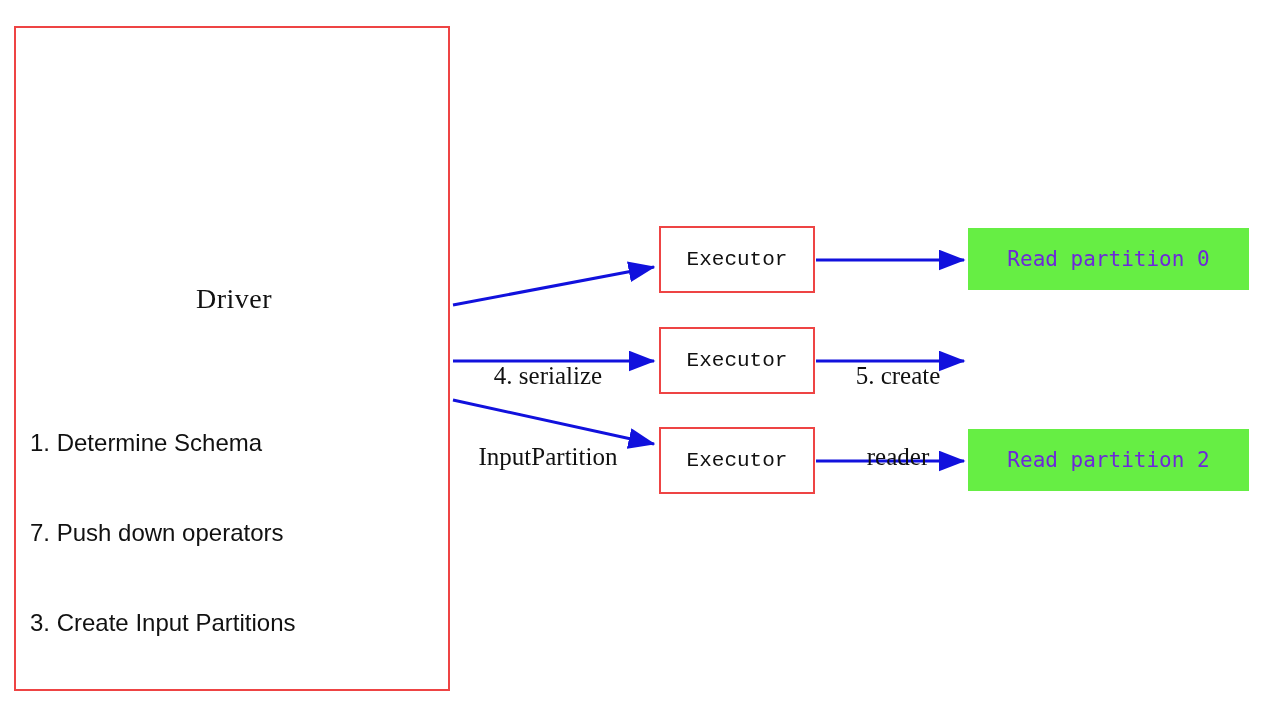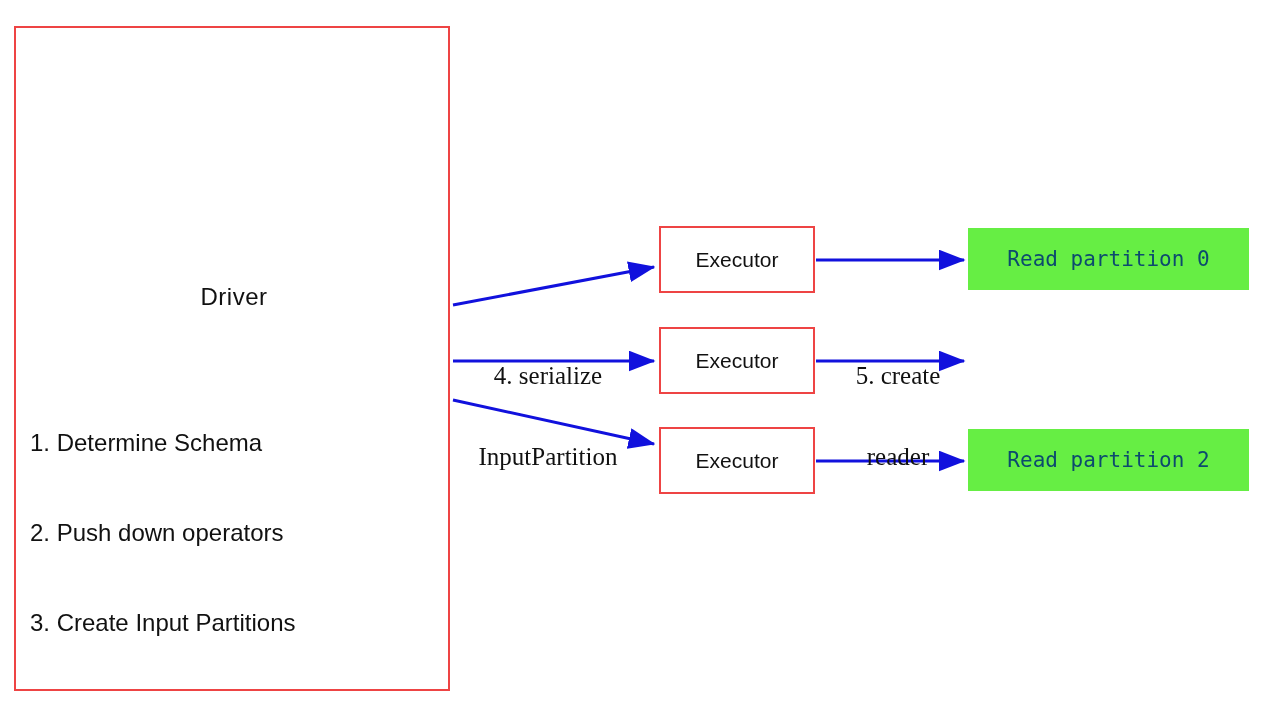--- a/index.html
+++ b/index.html
@@ -27,22 +27,22 @@
     border: 2px solid #ee4444;
     background: #ffffff;
     box-sizing: border-box;
   }
   .driver-title {
     position: absolute;
     left: 0;
     top: 255px;
     width: 436px;
     text-align: center;
-    font-family: Liberation Sans, sans-serif;
-    font-size: 24px;
+    font-family: Liberation Serif, serif;
+    font-size: 28px;
     color: #111111;
     letter-spacing: 0.5px;
     white-space: pre;
   }
   .driver-steps {
     position: absolute;
     left: 14px;
     top: 340px;
     width: 420px;
     font-family: Liberation Sans, sans-serif;
@@ -64,21 +64,21 @@
   }
   .executor-label {
     position: absolute;
     left: 0;
     top: 0;
     width: 100%;
     height: 100%;
     display: flex;
     align-items: center;
     justify-content: center;
-    font-family: Liberation Sans, sans-serif;
+    font-family: Liberation Mono, monospace;
     font-size: 21px;
     color: #111111;
     white-space: pre;
   }
 
   
   .partition-box {
     position: absolute;
     left: 968px;
     width: 281px;
@@ -90,21 +90,21 @@
     position: absolute;
     left: 0;
     top: 0;
     width: 100%;
     height: 100%;
     display: flex;
     align-items: center;
     justify-content: center;
     font-family: "DejaVu Sans Mono", "Liberation Mono", monospace;
     font-size: 21px;
-    color: #0c4a6e;
+    color: #6d28d9;
     white-space: pre;
   }
 
   
   #arrow-layer {
     position: absolute;
     left: 0;
     top: 0;
     width: 1270px;
     height: 710px;
@@ -126,21 +126,21 @@
 </style>
 </head>
 <body>
 
 <div id="canvas">
 
   <div class="driver-box">
     <div class="driver-title">Driver</div>
     <div class="driver-steps">
       <div>1. Determine Schema</div>
-      <div>2. Push down operators</div>
+      <div>7. Push down operators</div>
       <div>3. Create Input Partitions</div>
     </div>
   </div>
 
   <div class="executor-box" style="left:659px; top:226px;">
     <span class="executor-label">Executor</span>
   </div>
 
   <div class="executor-box" style="left:659px; top:327px;">
     <span class="executor-label">Executor</span>

